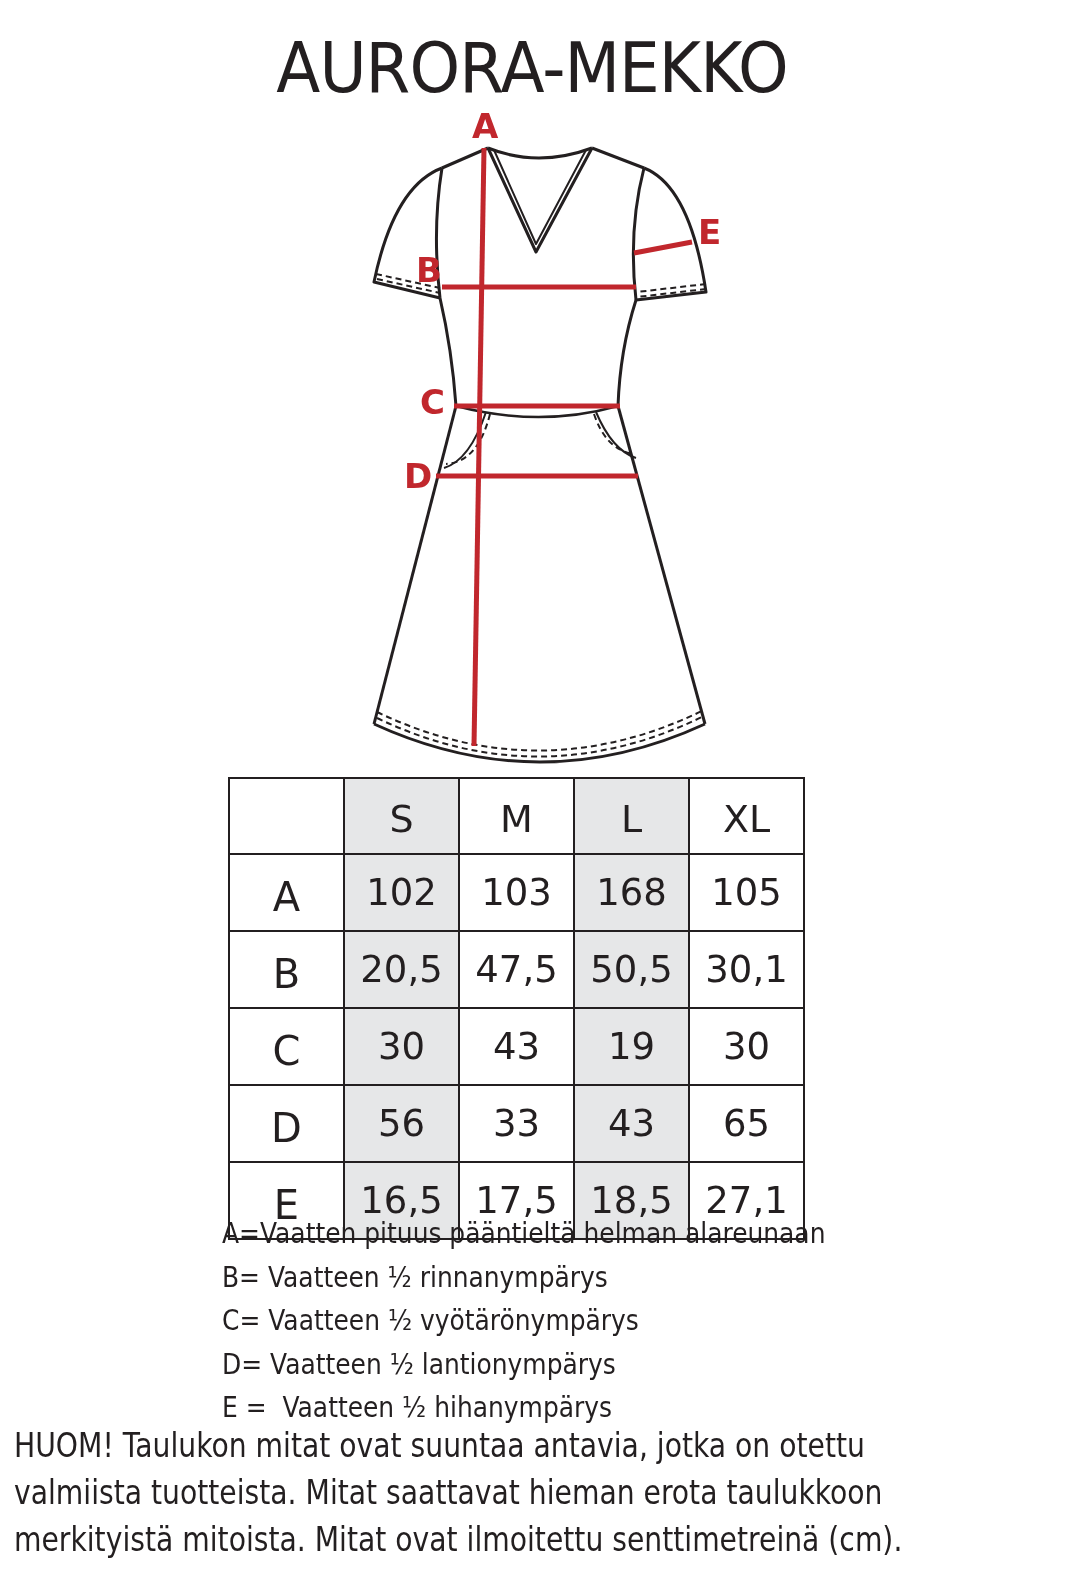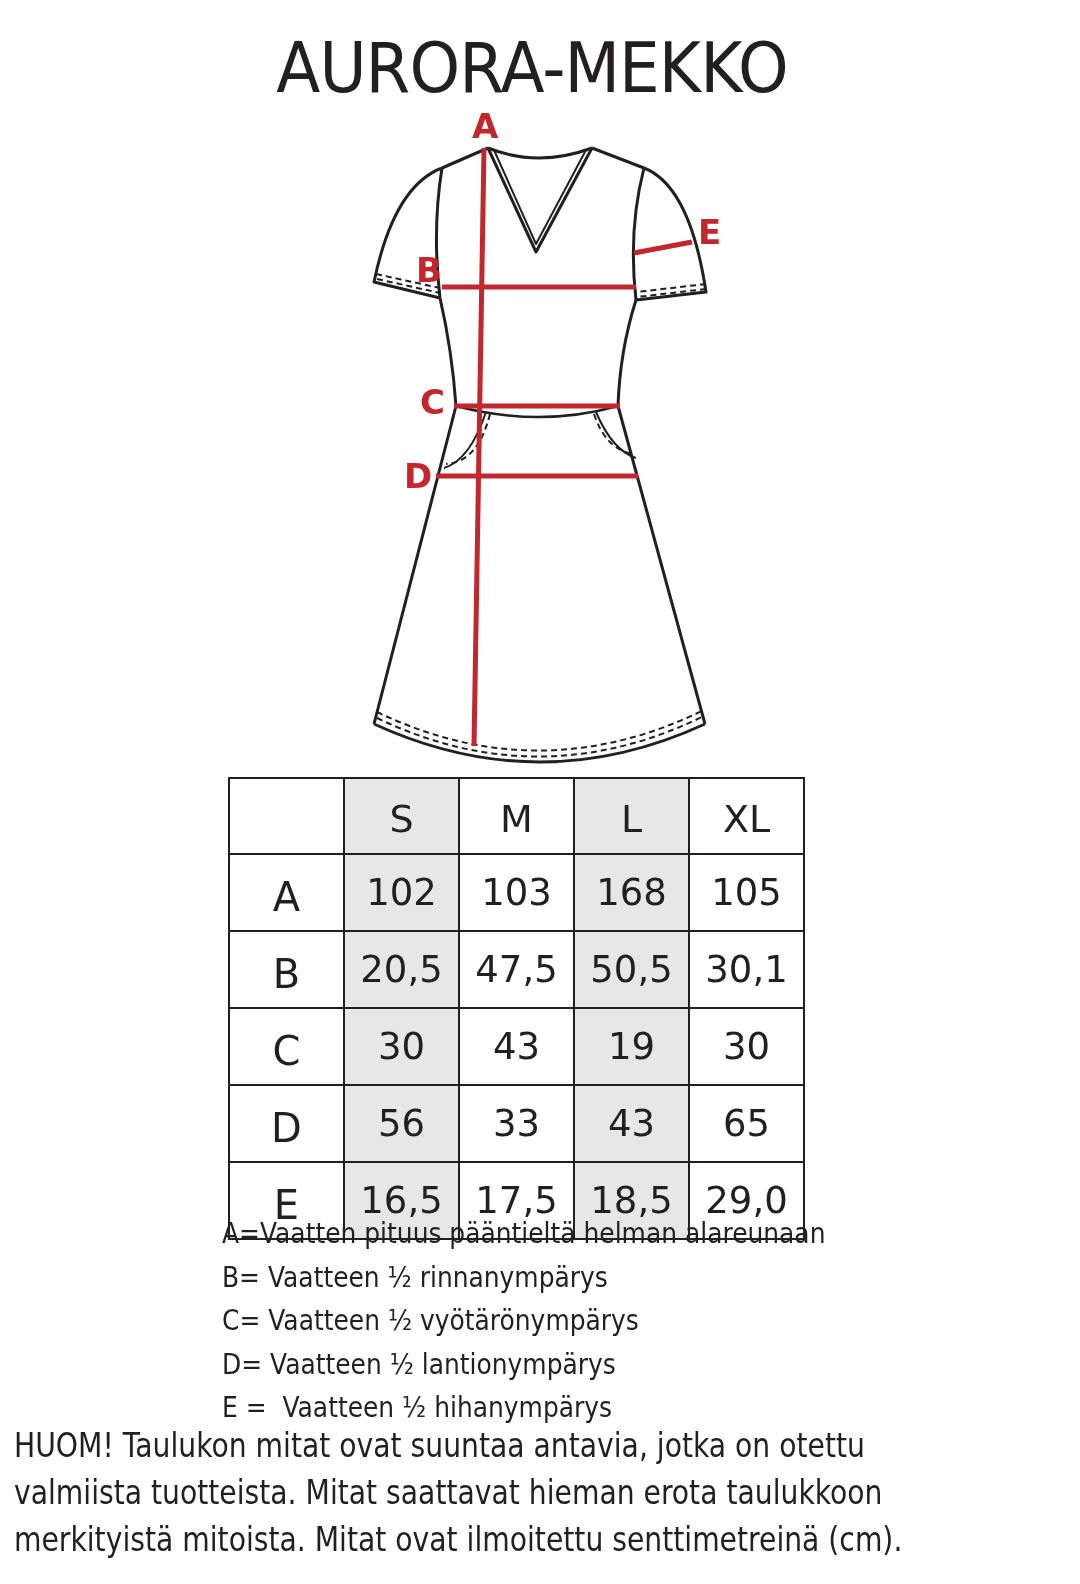--- a/index.html
+++ b/index.html
@@ -109,21 +109,21 @@
     <td class="shade">56</td>
     <td>33</td>
     <td class="shade">43</td>
     <td>65</td>
   </tr>
   <tr class="row">
     <td class="rowlabel">E</td>
     <td class="shade">16,5</td>
     <td>17,5</td>
     <td class="shade">18,5</td>
-    <td>29,0</td>
+    <td>27,1</td>
   </tr>
 </tbody>
   </table>
 
 <div class="legend">
   <div>A=Vaatten pituus pääntieltä helman alareunaan</div>
   <div>B= Vaatteen ½ rinnanympärys</div>
   <div>C= Vaatteen ½ vyötärönympärys</div>
   <div>D= Vaatteen ½ lantionympärys</div>
   <div style="white-space:pre">E =  Vaatteen ½ hihanympärys</div>

